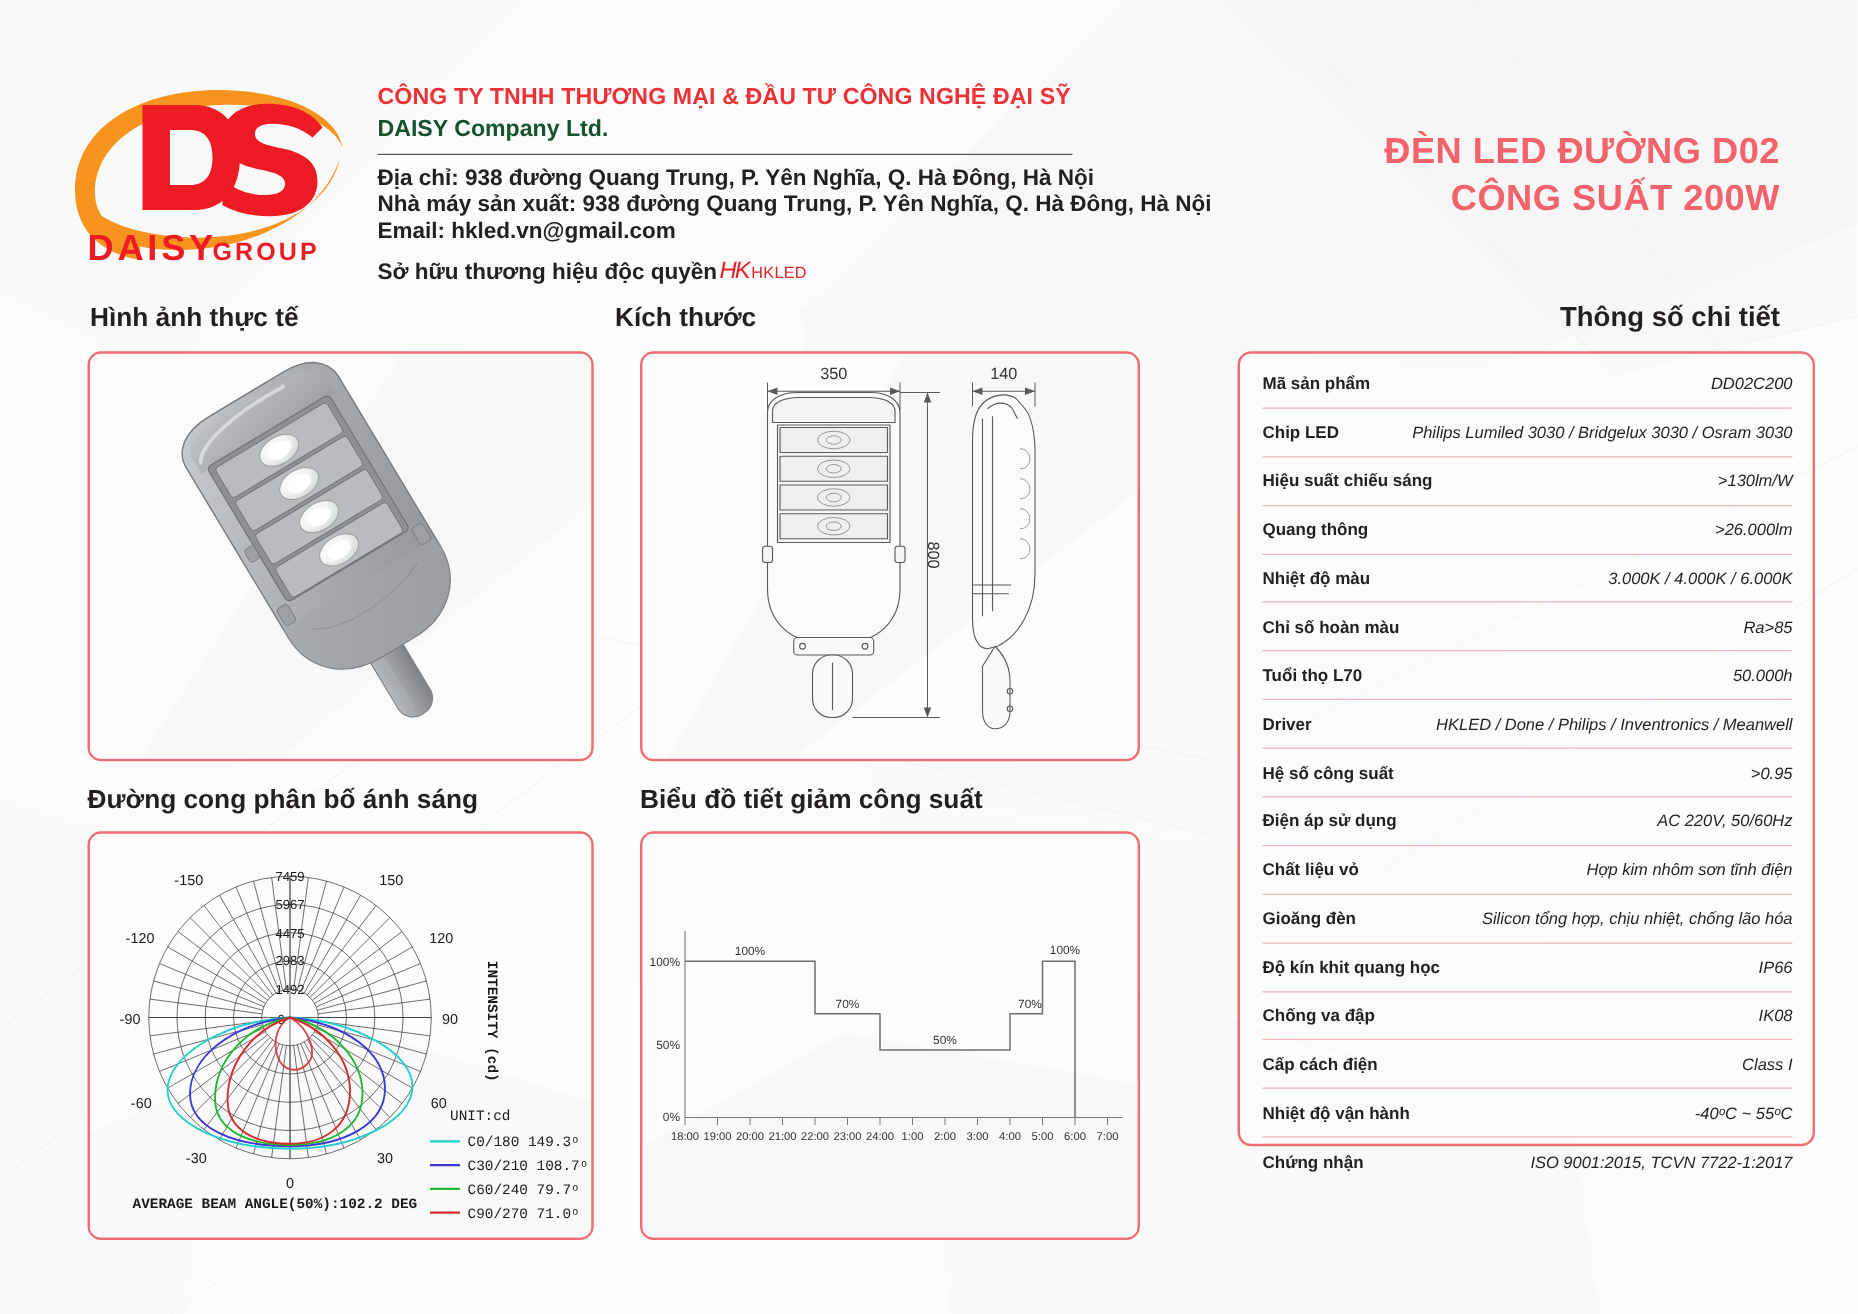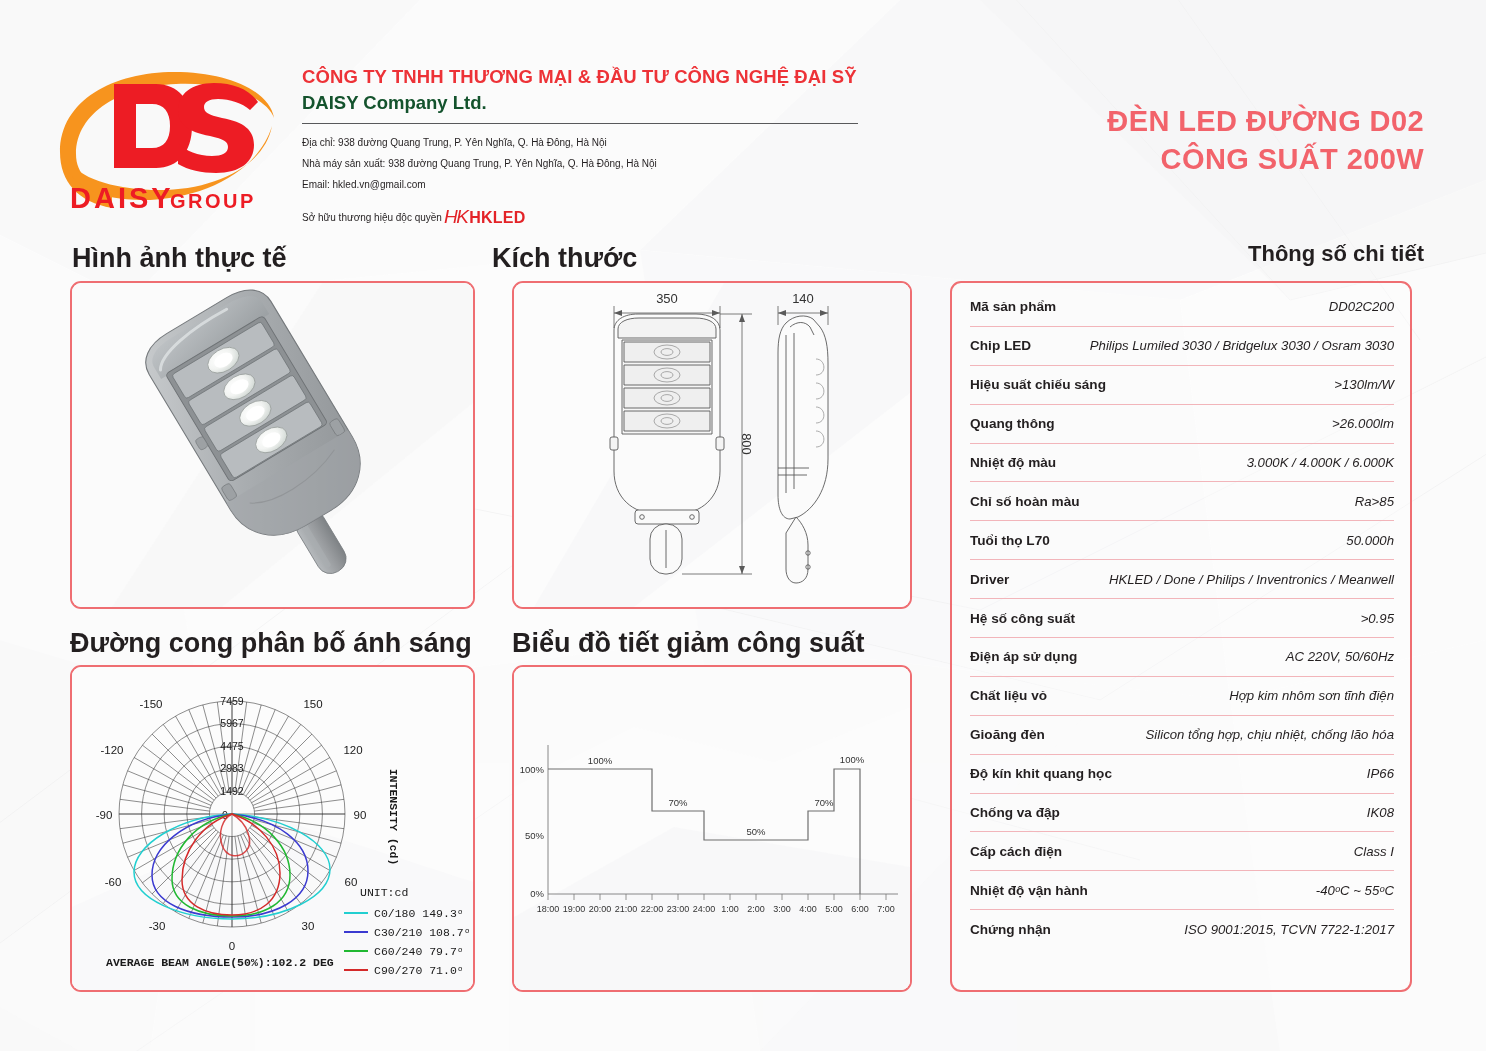--- a/index.html
+++ b/index.html
@@ -20,50 +20,50 @@
   
   .header { position: absolute; left: 52px; top: 56px; width: 900px; height: 165px; display: flex; gap: 22px; }
   .logo-wrap { width: 228px; height: 158px; position: relative; flex: none; }
   .company-block { padding-top: 10px; }
   .co-name-vn {
     font-size: 18.5px; font-weight: bold; color: #ed3237; letter-spacing: .1px;
     white-space: nowrap;
   }
   .co-name-en { font-size: 18.5px; font-weight: bold; color: #14532d; margin-top: 4px; }
   .hr-red { width: 556px; height: 1px; background: #58595b; margin: 9px 0 8px 0; }
-  .addr-line { font-size: 10px; font-weight: normal; color: #231f20; line-height: 21px; white-space: nowrap; }
+  .addr-line { font-size: 18px; font-weight: bold; color: #231f20; line-height: 21px; white-space: nowrap; }
   .brand-row { display: flex; align-items: center; gap: 2px; margin-top: 11px; }
   .hkled-logo { display: flex; align-items: baseline; gap: 2px; }
   .hk-mark { font-size: 19px; font-weight: normal; color: #e32227; font-style: italic; letter-spacing: -1.5px; }
-  .hk-word { font-size: 16px; font-weight: bold; color: #e32227; letter-spacing: .2px; }
+  .hk-word { font-size: 13px; font-weight: normal; color: #e32227; letter-spacing: .2px; }
 
   
   .product-title { position: absolute; right: 62px; top: 102px; text-align: right; }
   .product-title .l1, .product-title .l2 {
     font-size: 29px; font-weight: bold; color: #f2636b; line-height: 38px; letter-spacing: .4px;
   }
 
   
-  .sec-head { position: absolute; font-size: 27px; font-weight: bold; color: #231f20; }
+  .sec-head { position: absolute; font-size: 21px; font-weight: bold; color: #231f20; }
   #h-photo { left: 72px; top: 243px; }
   #h-dim   { left: 492px; top: 243px; }
   #h-curve { left: 70px; top: 628px; }
   #h-dim2  { left: 512px; top: 628px; }
   #h-spec  { right: 62px; top: 241px; font-size: 22px; }
 
   
   .panel {
     position: absolute; border: 2px solid #ef6e72; border-radius: 11px;
     background: rgba(255,255,255,0.30);
   }
   #panel-photo { left: 70px;  top: 281px; width: 405px; height: 328px; }
   #panel-dim   { left: 512px; top: 281px; width: 400px; height: 328px; }
   #panel-curve { left: 70px;  top: 665px; width: 405px; height: 327px; }
   #panel-pow   { left: 512px; top: 665px; width: 400px; height: 327px; }
-  #panel-spec  { left: 950px; top: 281px; width: 462px; height: 711px; }
+  #panel-spec  { left: 990px; top: 281px; width: 462px; height: 636px; }
 
   .panel-inner { position: absolute; inset: 0; overflow: hidden; border-radius: 9px; }
 
   
   .spec-table { position: absolute; left: 0; top: 0; width: 100%; height: 100%; padding: 5px 16px 5px 18px; }
   .spec-row {
     display: flex; align-items: center; justify-content: space-between;
     height: 38.9px; border-bottom: 1px solid #f2b5ba; gap: 10px;
   }
   .spec-row:last-child { border-bottom: none; }

